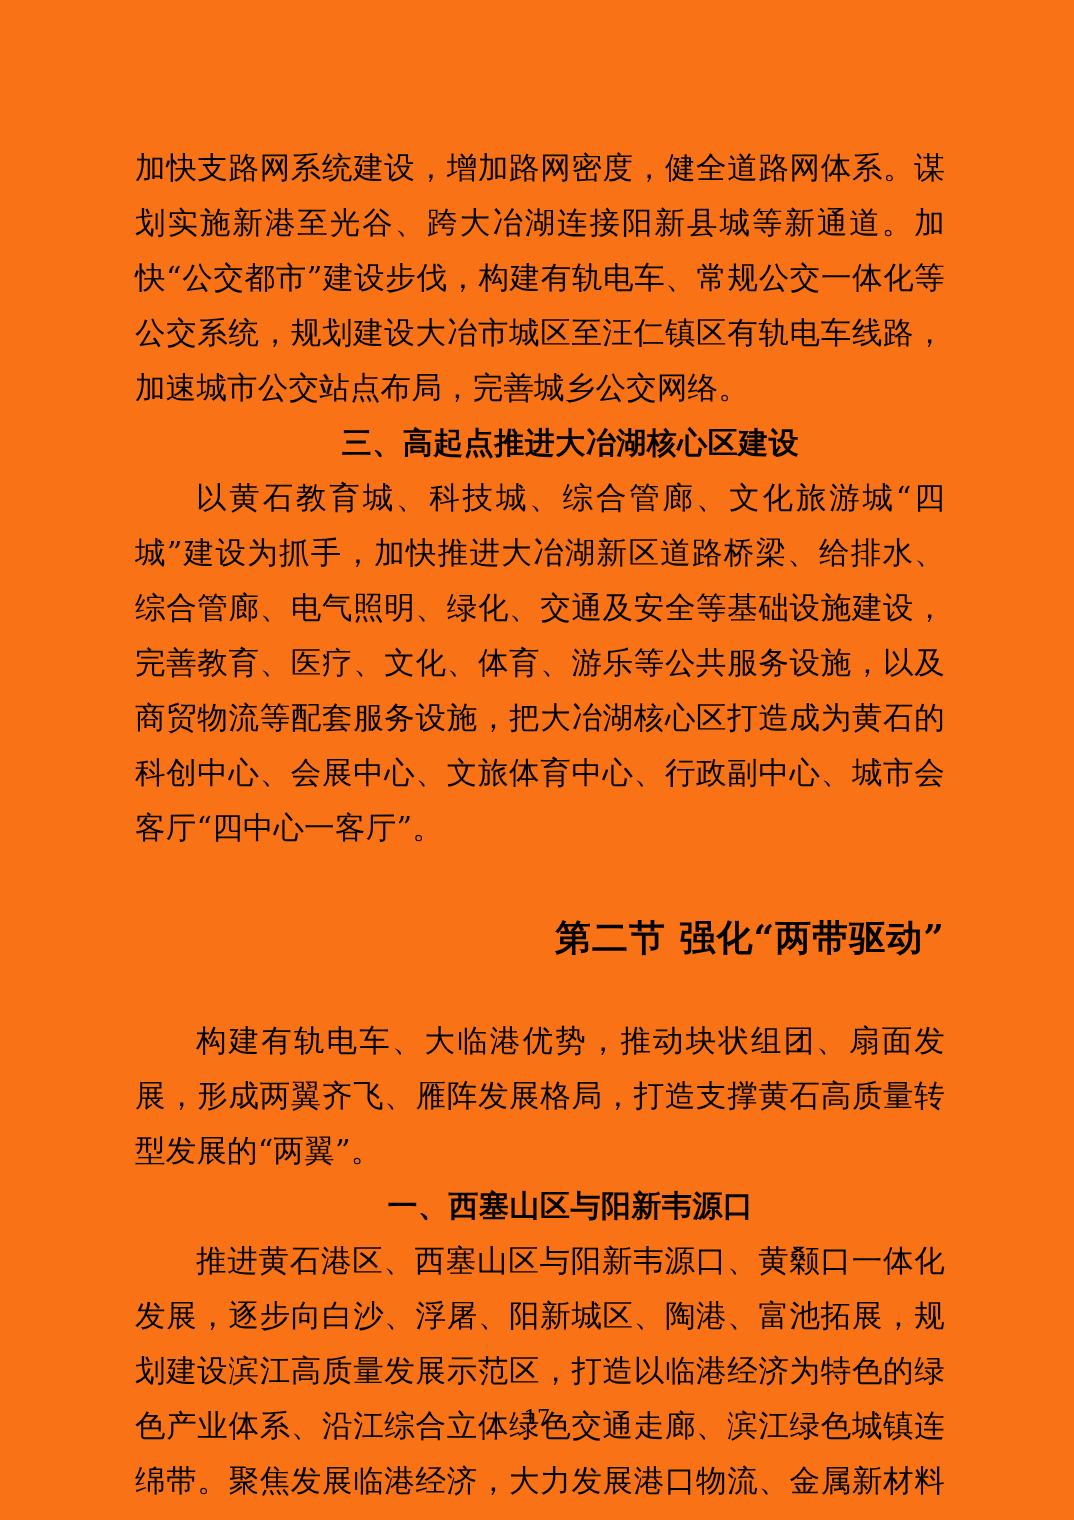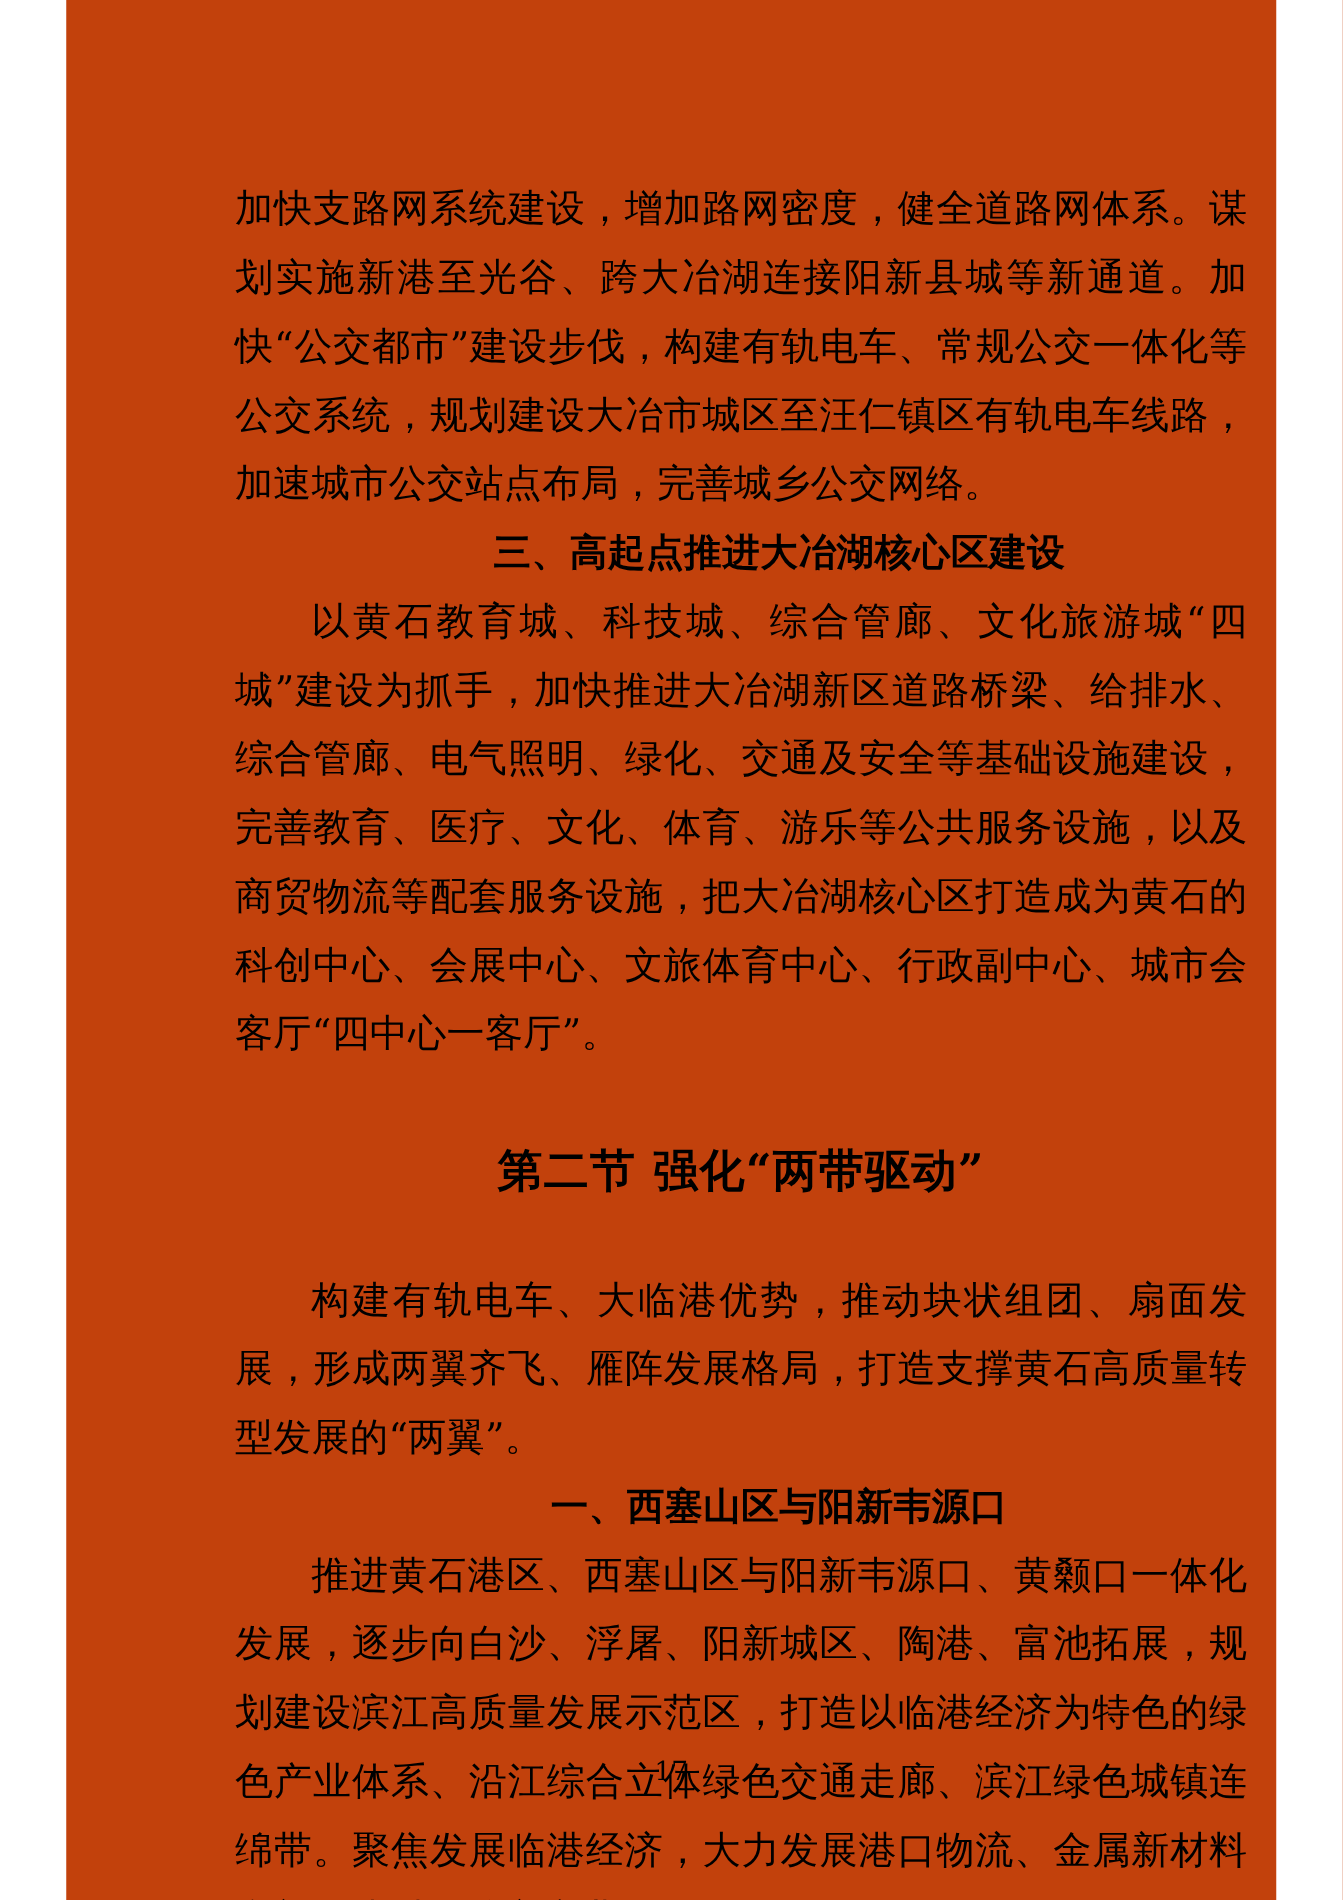--- a/index.html
+++ b/index.html
@@ -2,24 +2,24 @@
 <html><head>
 <meta charset="utf-8">
 <style>
   html, body {
     margin: 0;
     padding: 0;
     background: #ffffff;
   }
   .page {
     position: relative;
-    width: 968px;
+    width: 1074px;
     height: 1520px;
     margin: 0 auto;
-    background: #c2410c;
+    background: #f97316;
     box-sizing: border-box;
     overflow: hidden;
   }
   .content {
     position: absolute;
     left: 135px;
     top: 140px;
     width: 810px;
   }
   p.body-par {
@@ -47,21 +47,21 @@
     letter-spacing: 0.5px;
     text-align: center;
   }
   h2.section-heading {
     margin: 0;
     font-family: "DejaVu Serif", "Liberation Serif", serif;
     font-size: 36px;
     font-weight: bold;
     line-height: 56px;
     color: #000000;
-    text-align: center;
+    text-align: right;
     letter-spacing: 1px;
   }
   .gap-before-section {
     height: 54px;
   }
   .gap-after-section {
     height: 48px;
   }
   .page-number {
     position: absolute;

